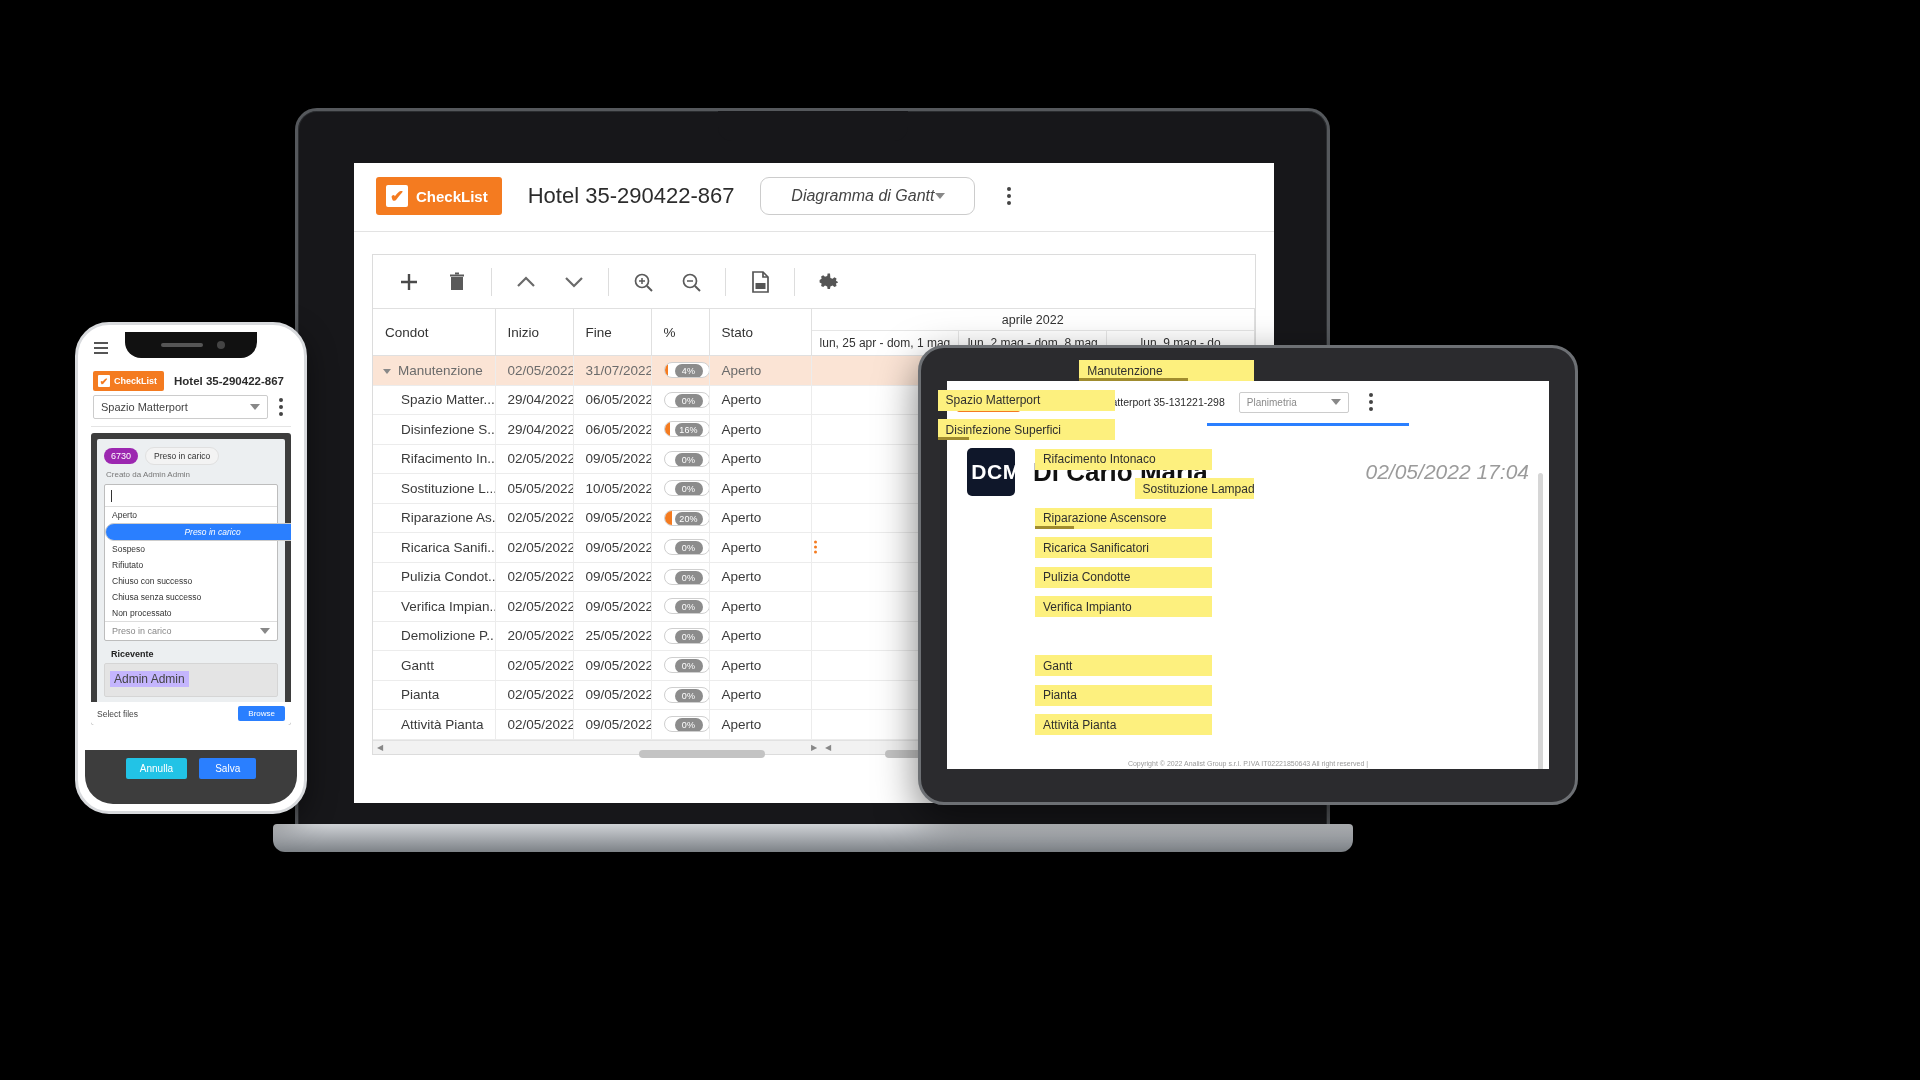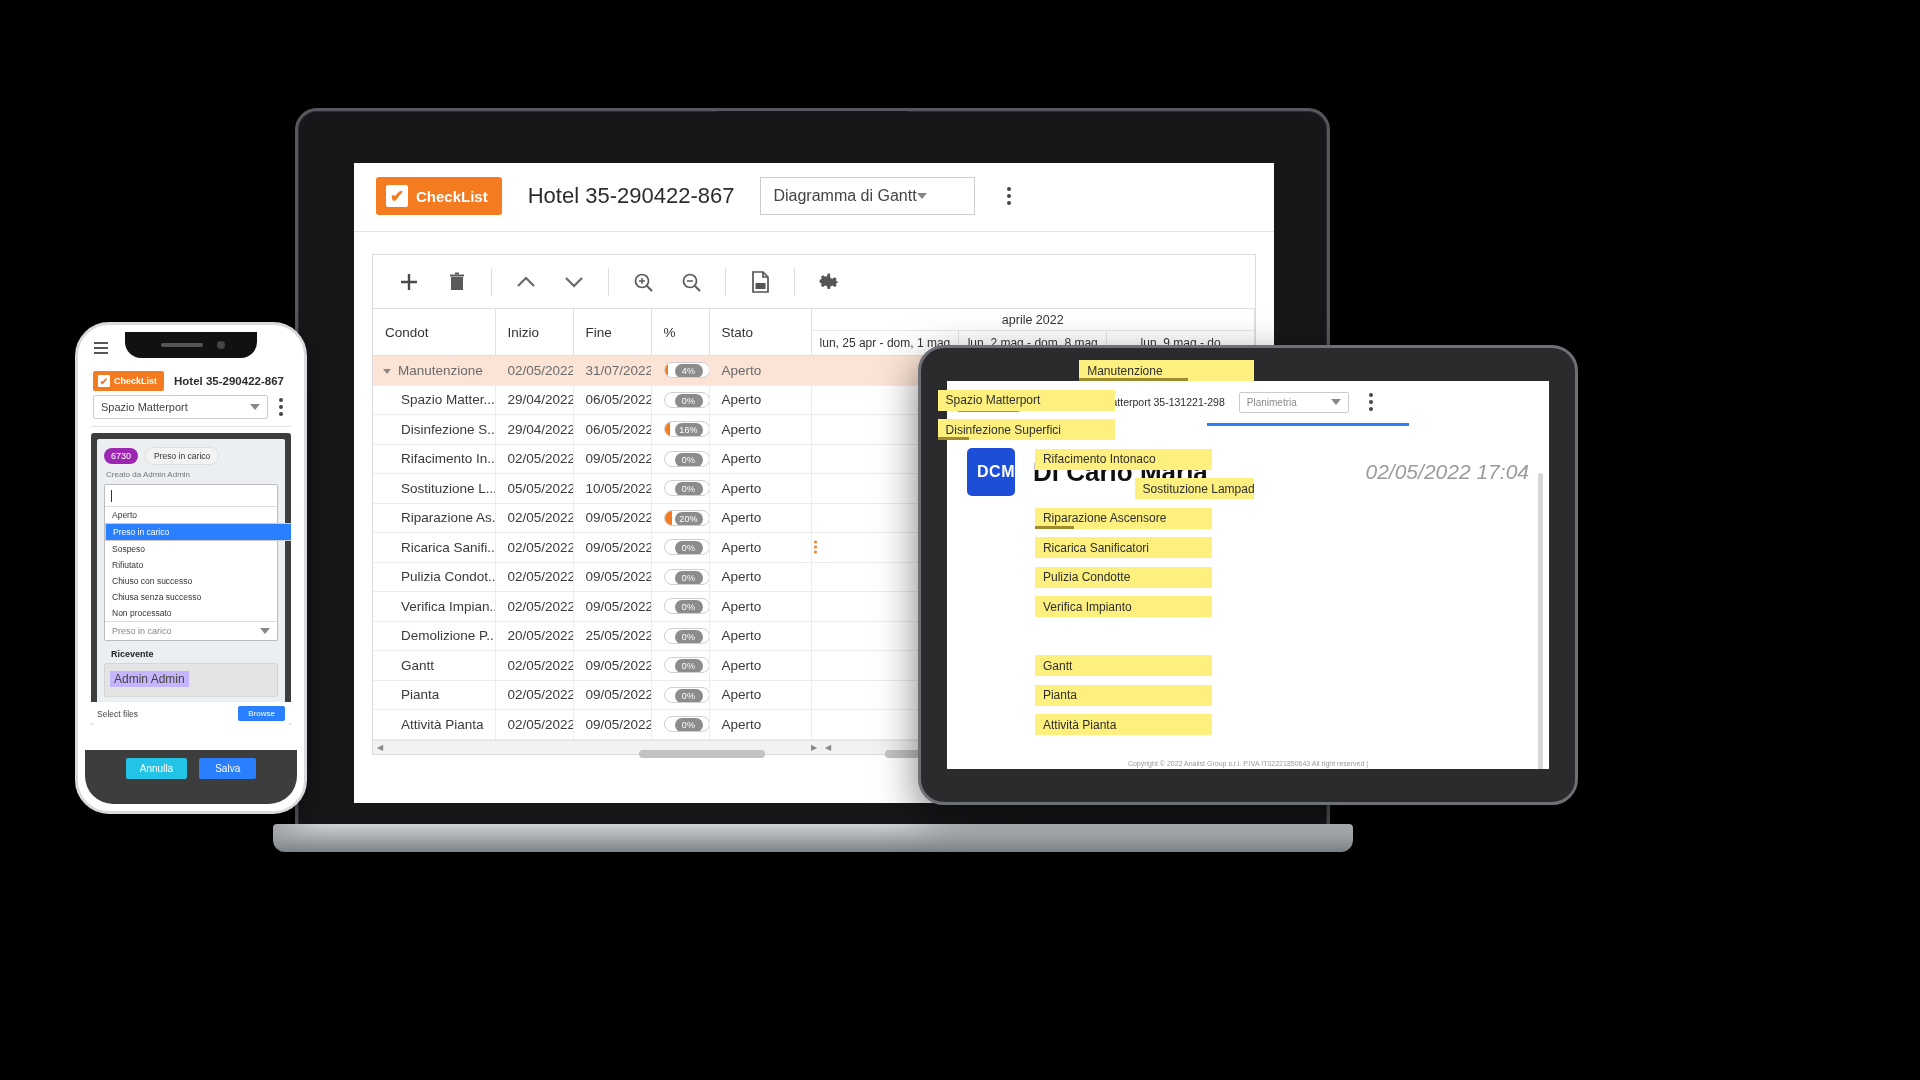--- a/index.html
+++ b/index.html
@@ -41,23 +41,23 @@
     display: flex; align-items: center; gap: 8px; padding: 8px 14px 8px 10px;
     font-weight: bold; font-size: 15px;
   }
   .logo .chk {
     width: 22px; height: 22px; background: #fff; border-radius: 2px;
     display: flex; align-items: center; justify-content: center;
     color: #f47b20; font-size: 17px; line-height: 1;
   }
   .doc-title { font-size: 22px; color: #2c2c2c; font-weight: 500; white-space: nowrap;}
   .sel {
-    border: 1px solid #ccc; background: #fff; border-radius: 0;
+    border: 1px solid #ccc; background: #fff; border-radius: 9px;
     padding: 9px 12px; min-width: 215px; font-size: 16px; color: #444;
-    display: flex; align-items: center; justify-content: flex-start;
+    display: flex; align-items: center; justify-content: center; font-style: italic;
   }
   .caret { width: 0; height: 0; border-left: 5px solid transparent; border-right: 5px solid transparent; border-top: 6px solid #888; }
   .kebab { display: flex; flex-direction: column; gap: 3px; padding: 4px 6px; }
   .kebab i { width: 4px; height: 4px; background: #444; border-radius: 50%; display: block; }
 
   
   .gantt-wrap { padding: 22px 18px 0 18px; }
   .gantt-box { border: 1px solid #dcdcdc; background: #fff; }
   .toolbar { display: flex; align-items: center; height: 54px; padding: 0 14px; gap: 4px; border-bottom: 1px solid #e0e0e0; }
   .tb-btn { width: 44px; height: 42px; display: flex; align-items: center; justify-content: center; color: #555; }
@@ -148,21 +148,21 @@
   .tb-head { display: flex; align-items: center; gap: 14px; padding: 8px 10px; }
   .tb-logo { background: #f47b20; color: #fff; border-radius: 2px; display: flex; align-items: center; gap: 4px; padding: 4px 7px 4px 5px; font-weight: bold; font-size: 7.5px; }
   .tb-logo .chk { width: 11px; height: 11px; background: #fff; color: #f47b20; border-radius: 1px; font-size: 9px; display: flex; align-items: center; justify-content: center; }
   .tb-doc { font-size: 10.5px; color: #2c2c2c; white-space: nowrap; }
   .tb-sel { border: 1px solid #ccc; border-radius: 2px; padding: 4px 7px; min-width: 110px; font-size: 10px; color: #8a8a8a; display: flex; justify-content: space-between; align-items: center; }
   .tb-progline { height: 3px; background: #2a7fff; margin: 0 140px 0 260px; }
   .feed { padding: 12px 20px 0 20px; position: relative; height: 318px; overflow: hidden;}
   .fe { margin-bottom: 10px; }
   .fe-top { display: flex; align-items: center; gap: 18px; }
   .av { width: 48px; height: 48px; background: #2a9fe0; color: #fff; border-radius: 5px; display: flex; align-items: center; justify-content: center; font-size: 21px; font-weight: bold; letter-spacing: .5px; }
-  .av.dcm { background: #1d4ed8; font-size: 16px; padding-left: 10px; }
+  .av.dcm { background: #0f172a; font-size: 21px; padding-left: 10px; }
   .fe-name { font-size: 26px; font-weight: bold; color: #111; flex: 1; }
   .fe-time { font-size: 21px; color: #9b9b9b; font-style: italic; }
   .fe-body { margin: 6px 0 0 62px; border-left: 3px solid #8ab4d8; padding-left: 12px; }
   .fe-line { font-size: 16.5px; color: #6f6f6f; font-style: italic; line-height: 1.55; }
   .fe-line.strong { font-size: 19px; color: #4a4a4a; }
   .tb-vsb { position: absolute; right: 6px; top: 92px; width: 5px; height: 300px; background: #d6d6d6; border-radius: 3px; }
   .tb-copy { position: absolute; left: 0; right: 0; bottom: 2px; text-align: center; font-size: 7px; color: #9a9a9a; }
 </style>
 </head>
 <body>

